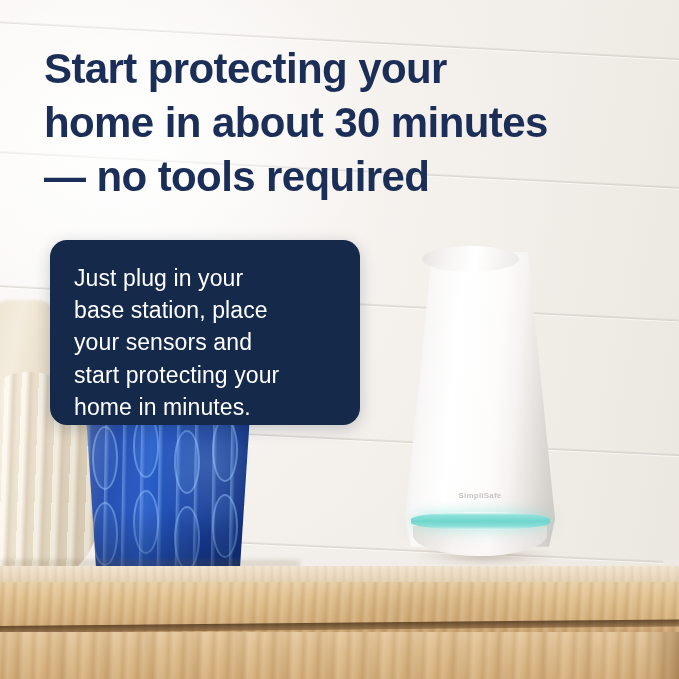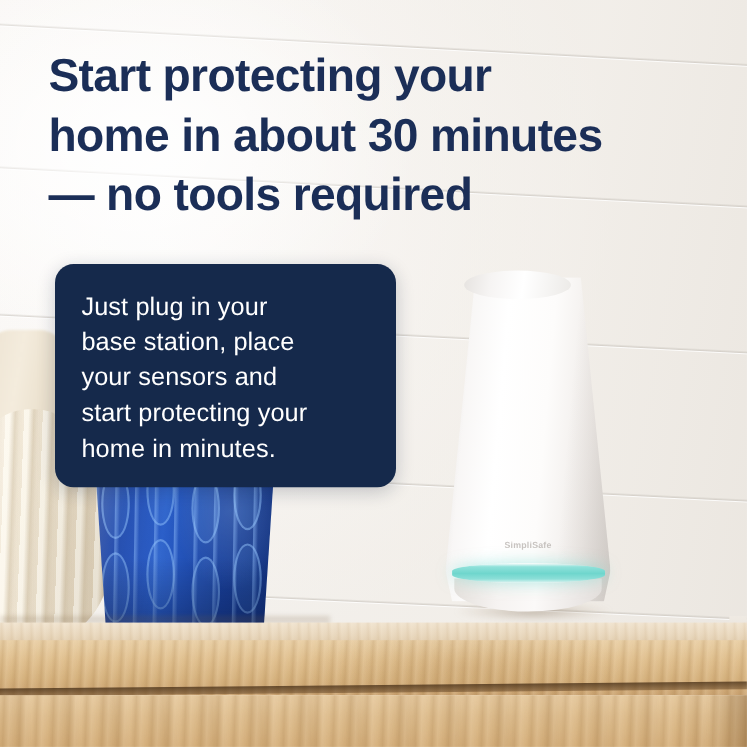--- a/index.html
+++ b/index.html
@@ -66,21 +66,21 @@
     letter-spacing:-0.6px;
     white-space:pre-line;
   }
 
   
   .callout{
     position:absolute;
     left:50px; top:240px;
     width:310px;
     box-sizing:border-box;
-    padding:22px 24px 20px 24px;
+    padding:22px 24px 2px 24px;
     background:#15294b;
     border-radius:17px;
     color:#ffffff;
     font-size:23px;
     font-weight:400;
     line-height:1.40;
     letter-spacing:0.1px;
     white-space:pre-line;
     box-shadow:0 4px 16px rgba(20,30,55,0.22);
   }

